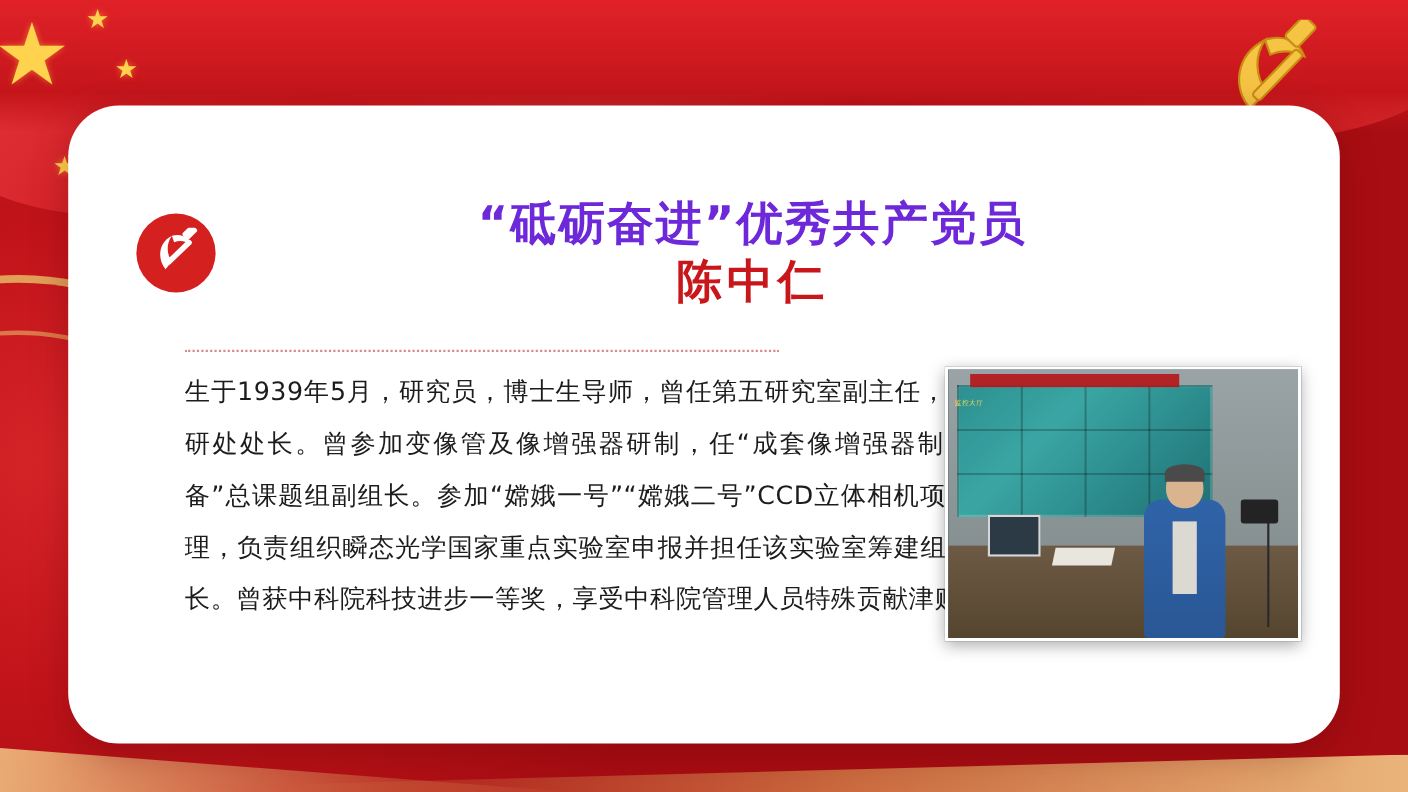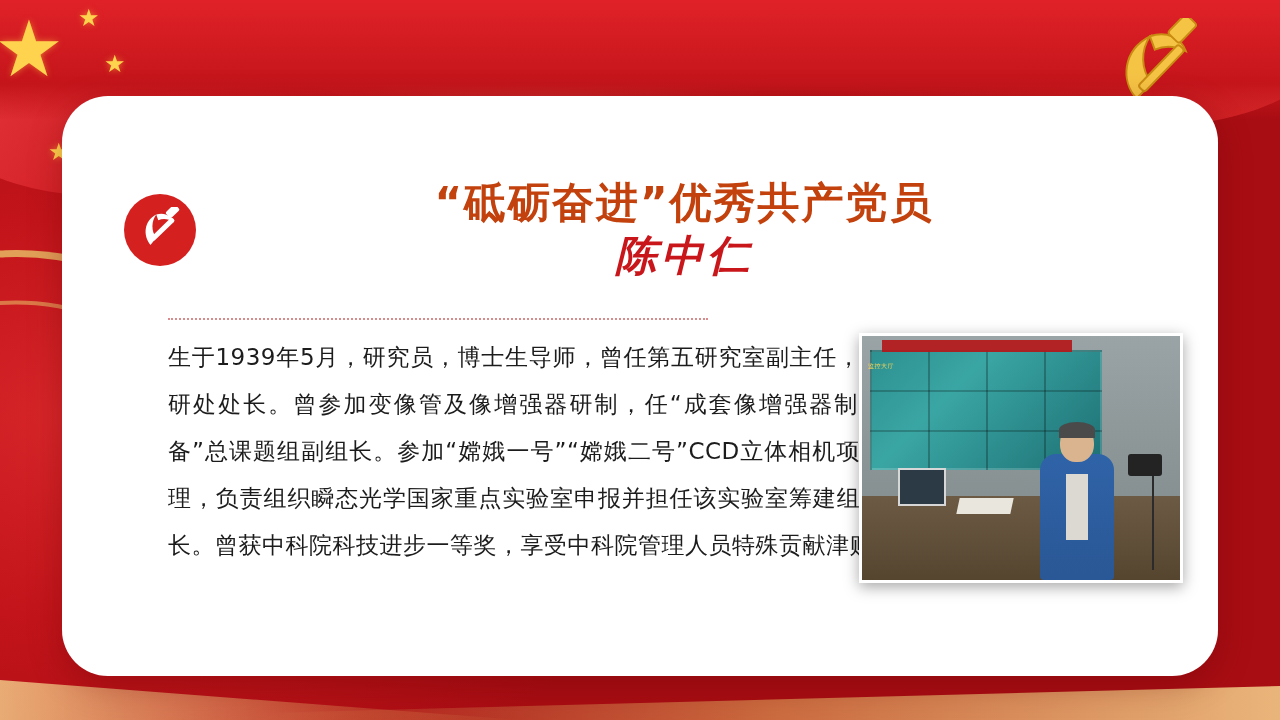--- a/index.html
+++ b/index.html
@@ -160,33 +160,32 @@
 
   .titles {
     flex: 1 1 auto;
     text-align: center;
     margin-left: -10px;
   }
   .title-main {
     font-family: "DejaVu Sans", "Liberation Sans", sans-serif;
     font-size: 42px;
     font-weight: bold;
-    color: #c2410c;
+    color: #6d28d9;
     letter-spacing: 2px;
     line-height: 1.18;
     white-space: nowrap;
   }
   .title-sub {
     font-family: "DejaVu Sans", "Liberation Sans", sans-serif;
     font-size: 42px;
     font-weight: bold;
     color: #c8161b;
     letter-spacing: 4px;
     line-height: 1.35;
-    font-style: italic;
   }
 
   .divider {
     position: absolute;
     left: 106px; top: 222px;
     width: 540px;
     border-top: 2px dotted #d98b8b;
   }
 
   

